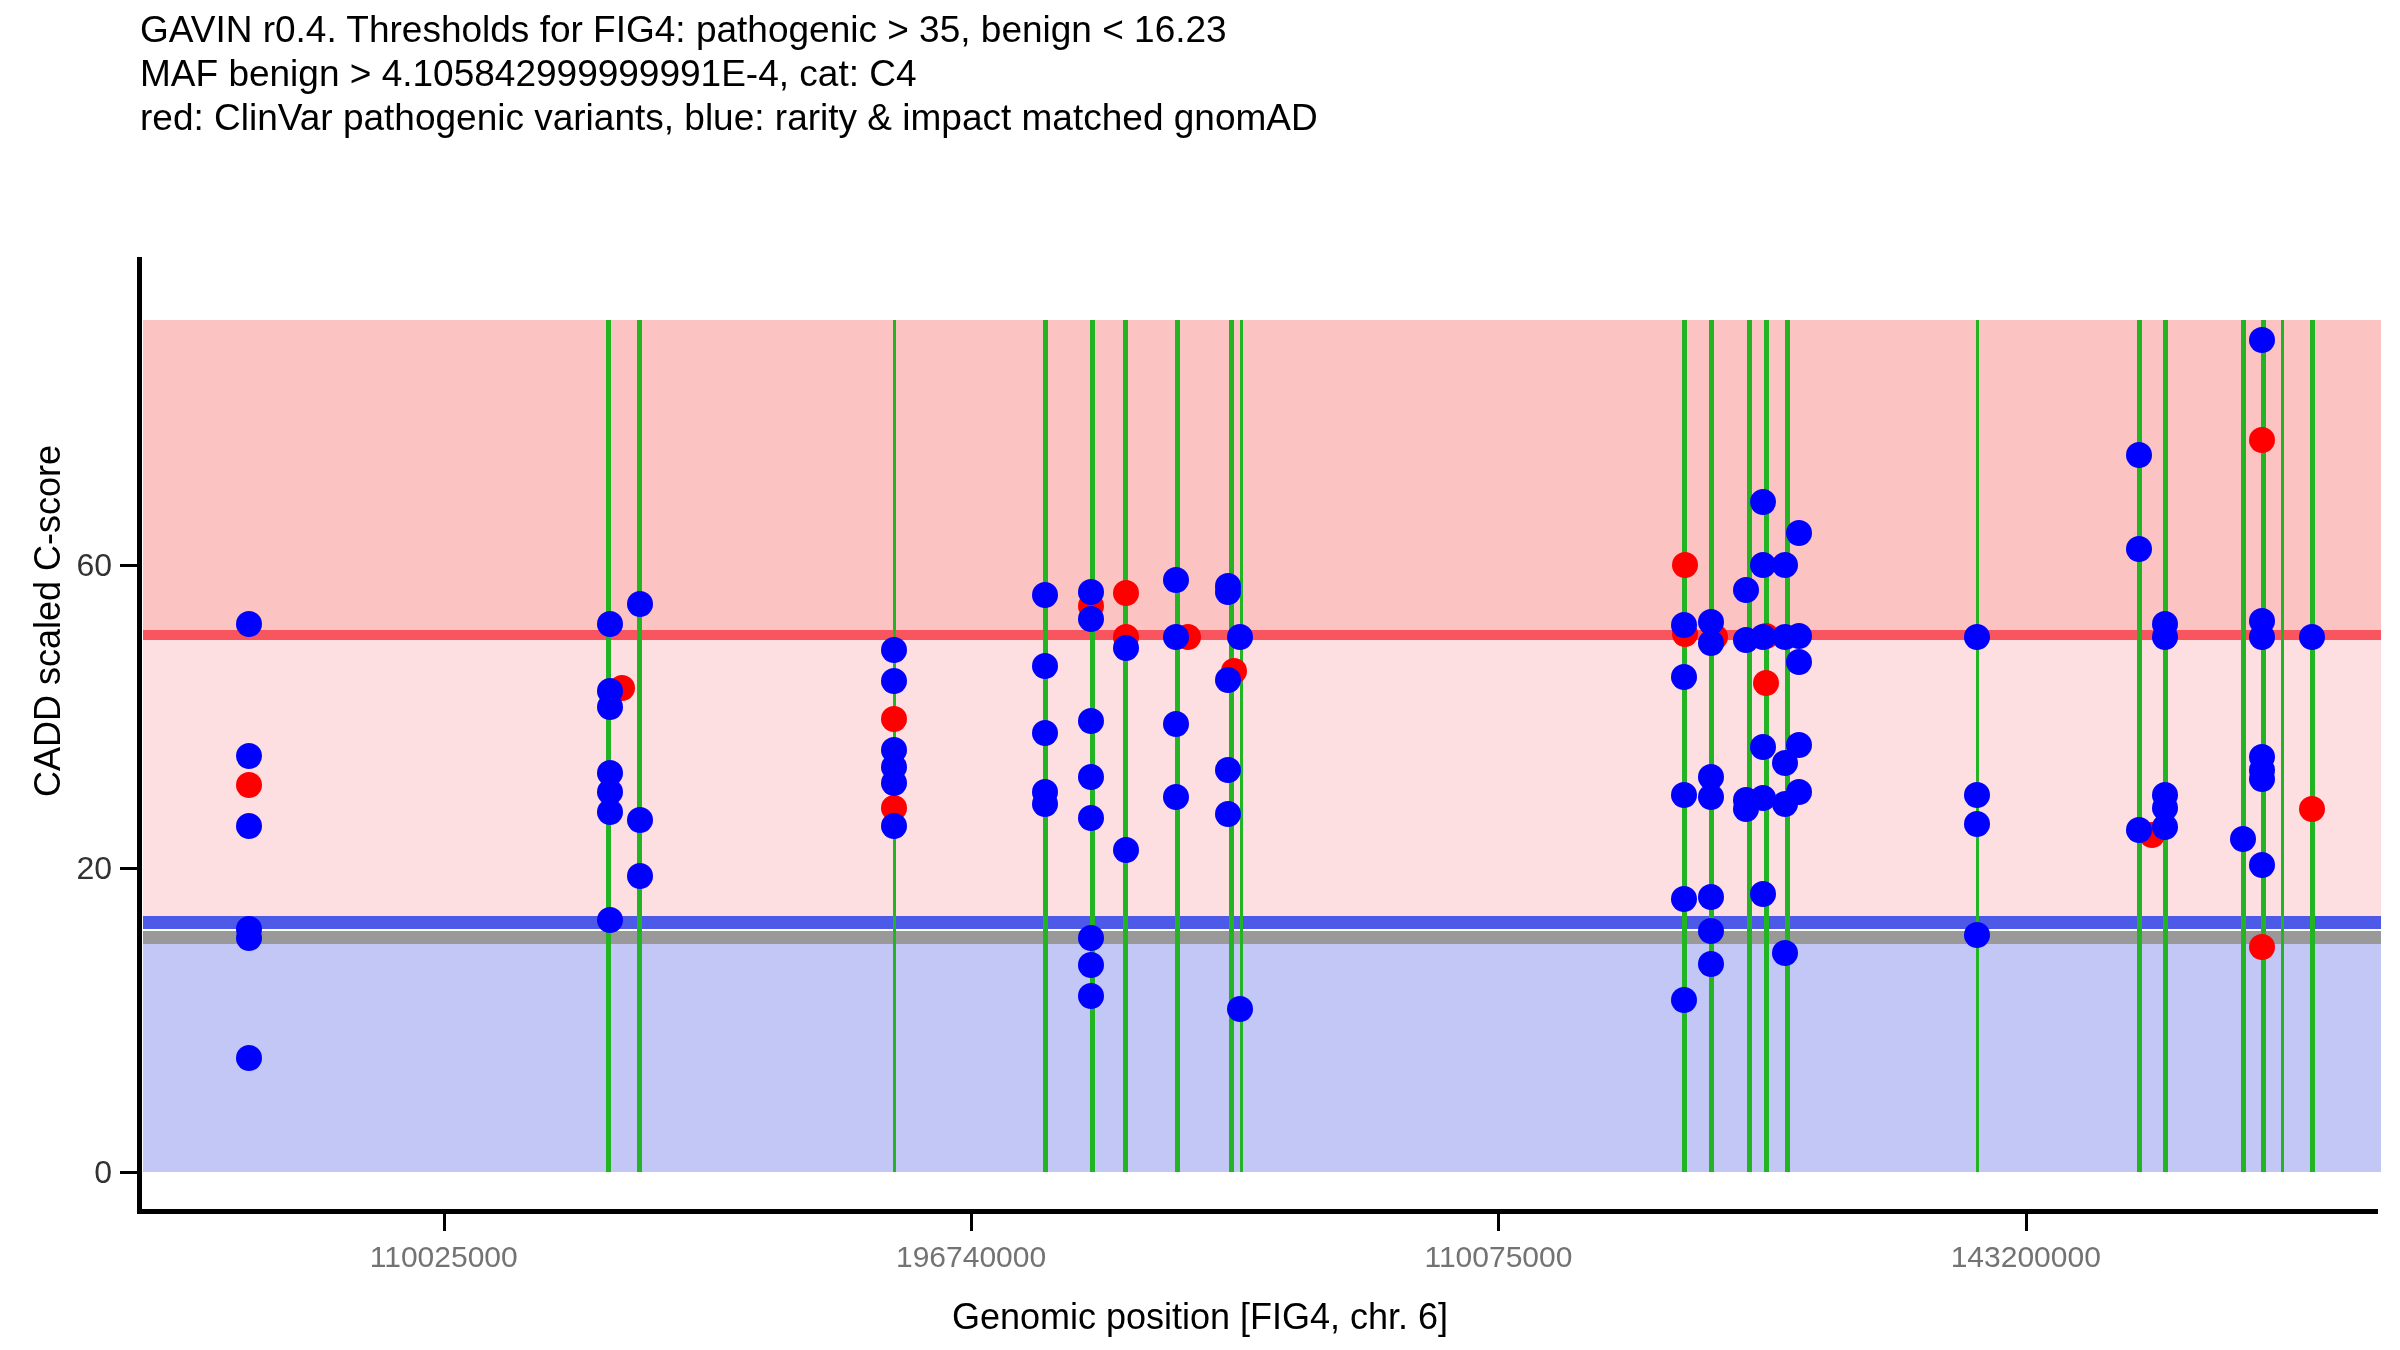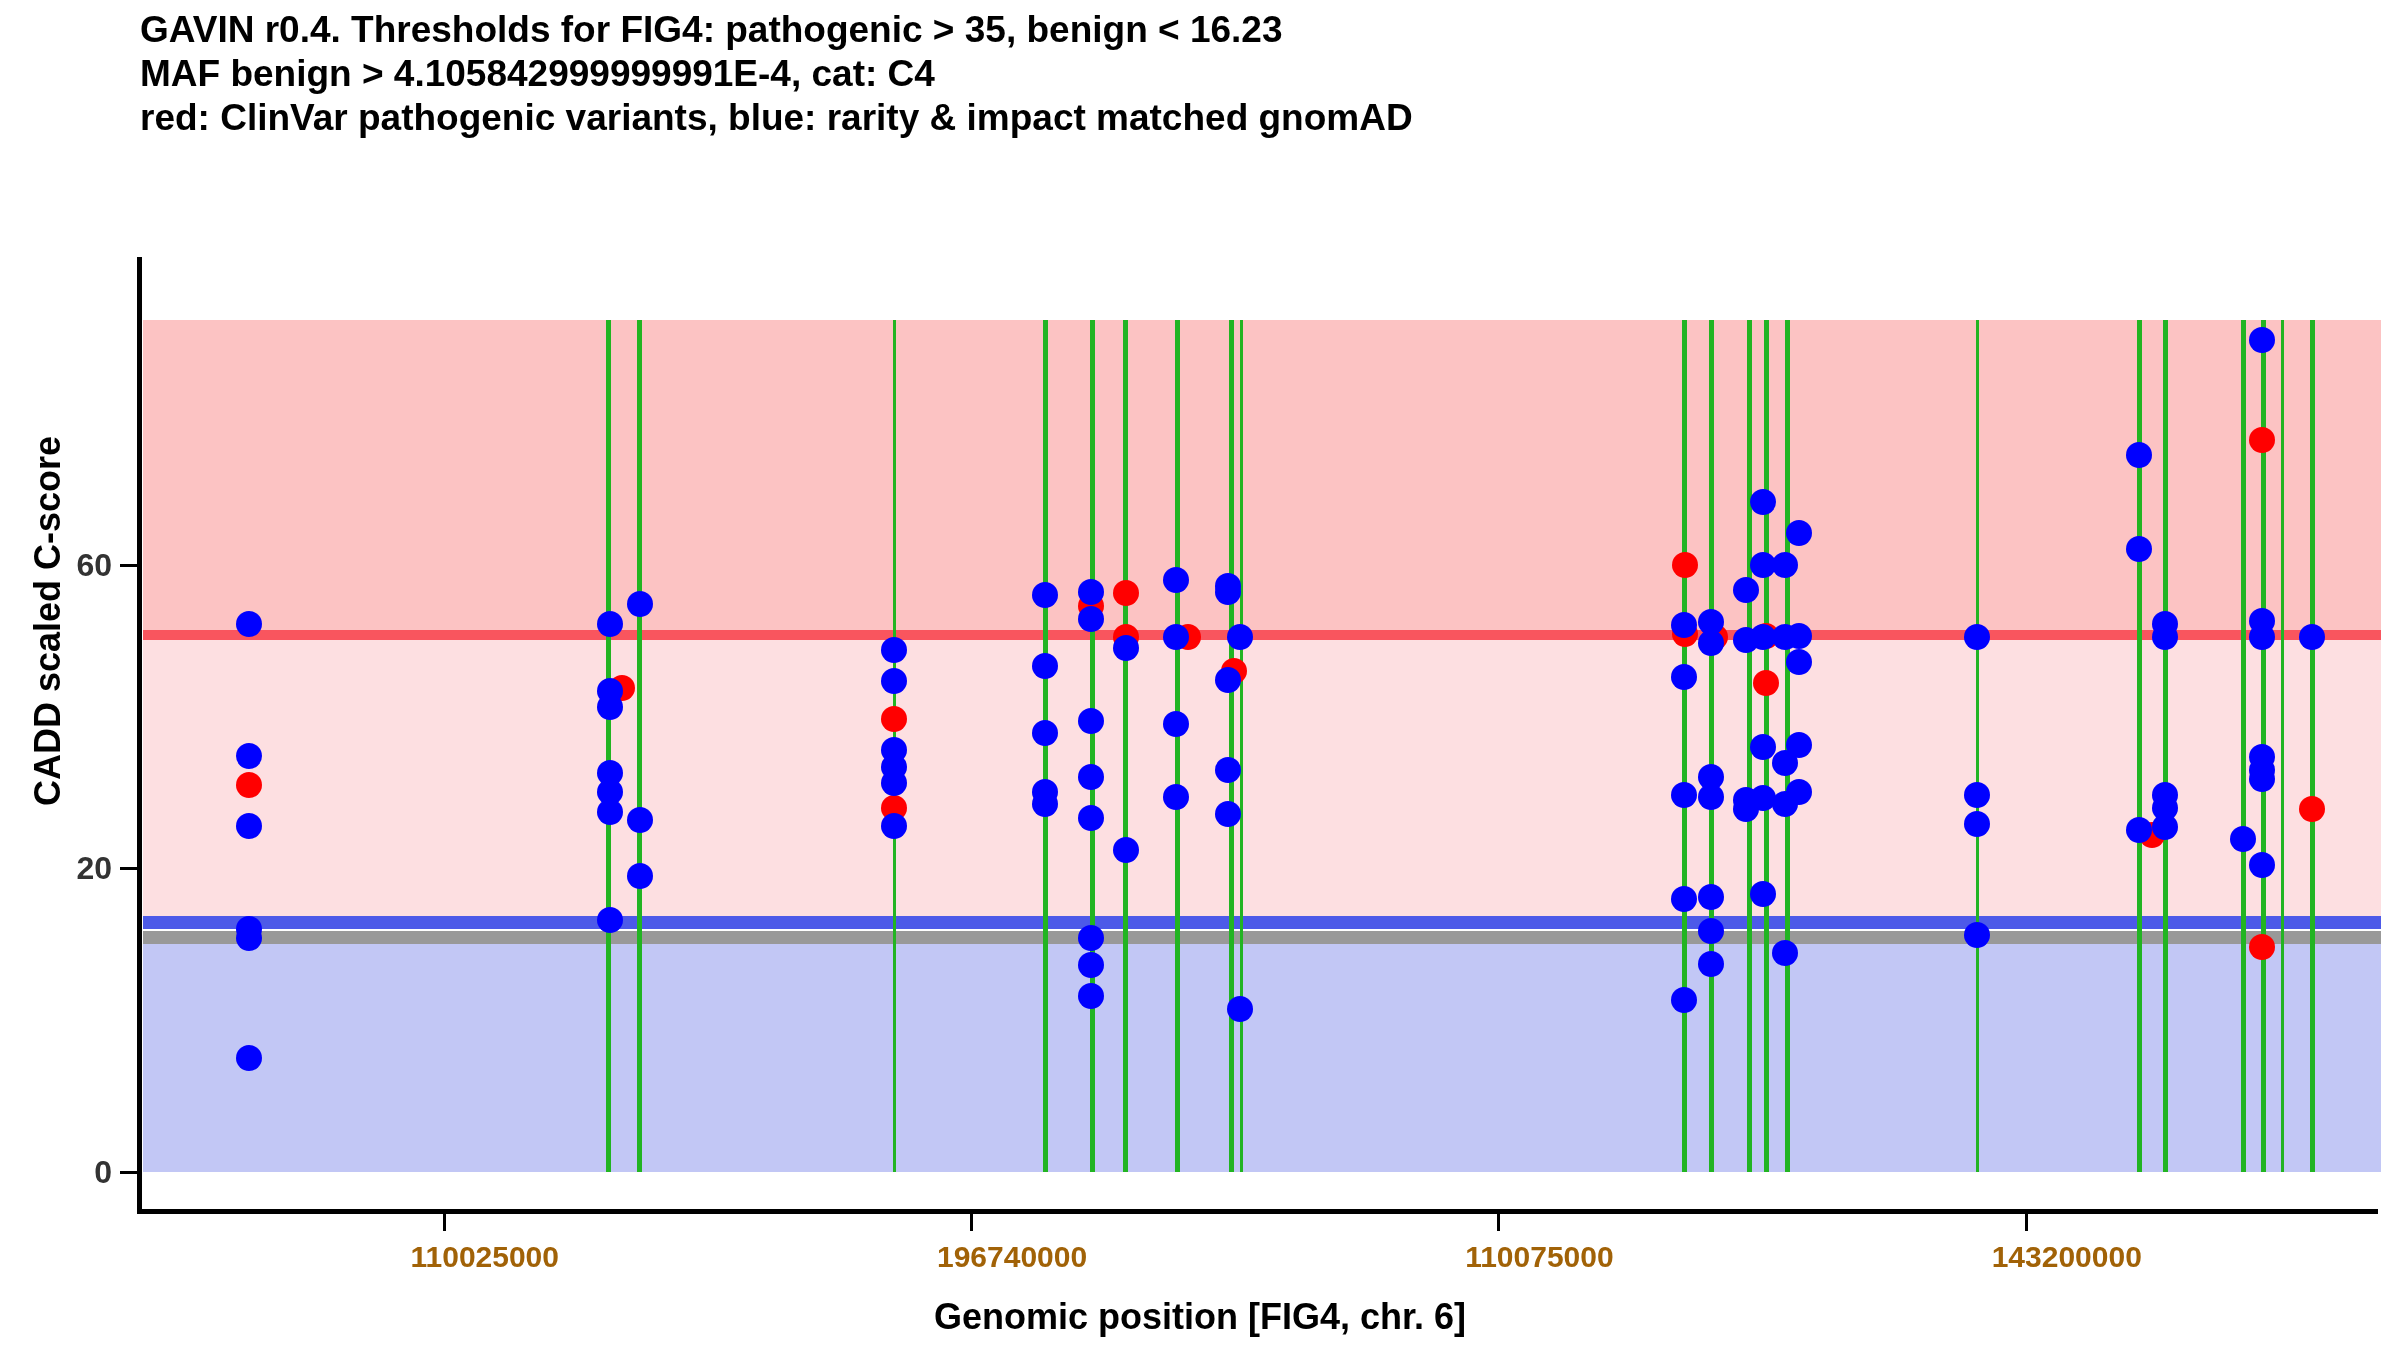--- a/index.html
+++ b/index.html
@@ -1,17 +1,17 @@
 <!DOCTYPE html>
 <html><head>
 <meta charset="utf-8">
 <style>
   html,body{margin:0;padding:0;background:#ffffff;}
   body{width:2400px;height:1350px;font-family:"Liberation Sans",sans-serif;overflow:hidden;}
-  #root{position:relative;width:2400px;height:1350px;background:#fff;font-weight:bold;}
+  #root{position:relative;width:2400px;height:1350px;background:#fff;}
 
   
   #title{position:absolute;left:140px;top:8px;width:2100px;}
   #title div{font-size:37px;line-height:44px;color:#000;white-space:pre;}
 
   
   #plot{position:absolute;left:140px;top:257px;width:2238px;height:956px;}
   #axis-left{position:absolute;left:137px;top:257px;width:5px;height:956px;background:#000;}
   #axis-bottom{position:absolute;left:137px;top:1209px;width:2241px;height:5px;background:#000;}
 
@@ -21,21 +21,21 @@
 
   
   #layer{position:absolute;left:3px;top:0px;width:2238px;height:956px;overflow:hidden;}
   .exon{position:absolute;top:63px;height:852px;background:#22b422;}
   .pt{position:absolute;width:26px;height:26px;border-radius:50%;margin-left:-13px;margin-top:-13px;}
   .pt.red{background:#ff0000;}
   .pt.blue{background:#0000ff;}
 
   
   .xtick{position:absolute;width:3px;height:17px;background:#000;top:1214px;margin-left:-1px;}
-  .xlab{position:absolute;top:1240px;font-size:30px;color:#a16207;transform:translateX(-50%);white-space:nowrap;margin-left:41px;}
+  .xlab{position:absolute;top:1240px;font-size:30px;color:#737373;transform:translateX(-50%);white-space:nowrap;}
   .ytick{position:absolute;left:120px;width:17px;height:3px;background:#000;margin-top:-1px;}
   .ylabwrap{position:absolute;left:0;width:112px;text-align:right;font-size:32px;color:#333;transform:translateY(-50%);}
 
   #xaxis-title{position:absolute;left:0;top:1296px;width:2400px;text-align:center;font-size:36px;color:#000;}
   #yaxis-title{position:absolute;left:-352px;top:600px;width:800px;text-align:center;font-size:36px;color:#000;
                transform:rotate(-90deg);transform-origin:center center;}
 </style>
 </head>
 <body>
 

